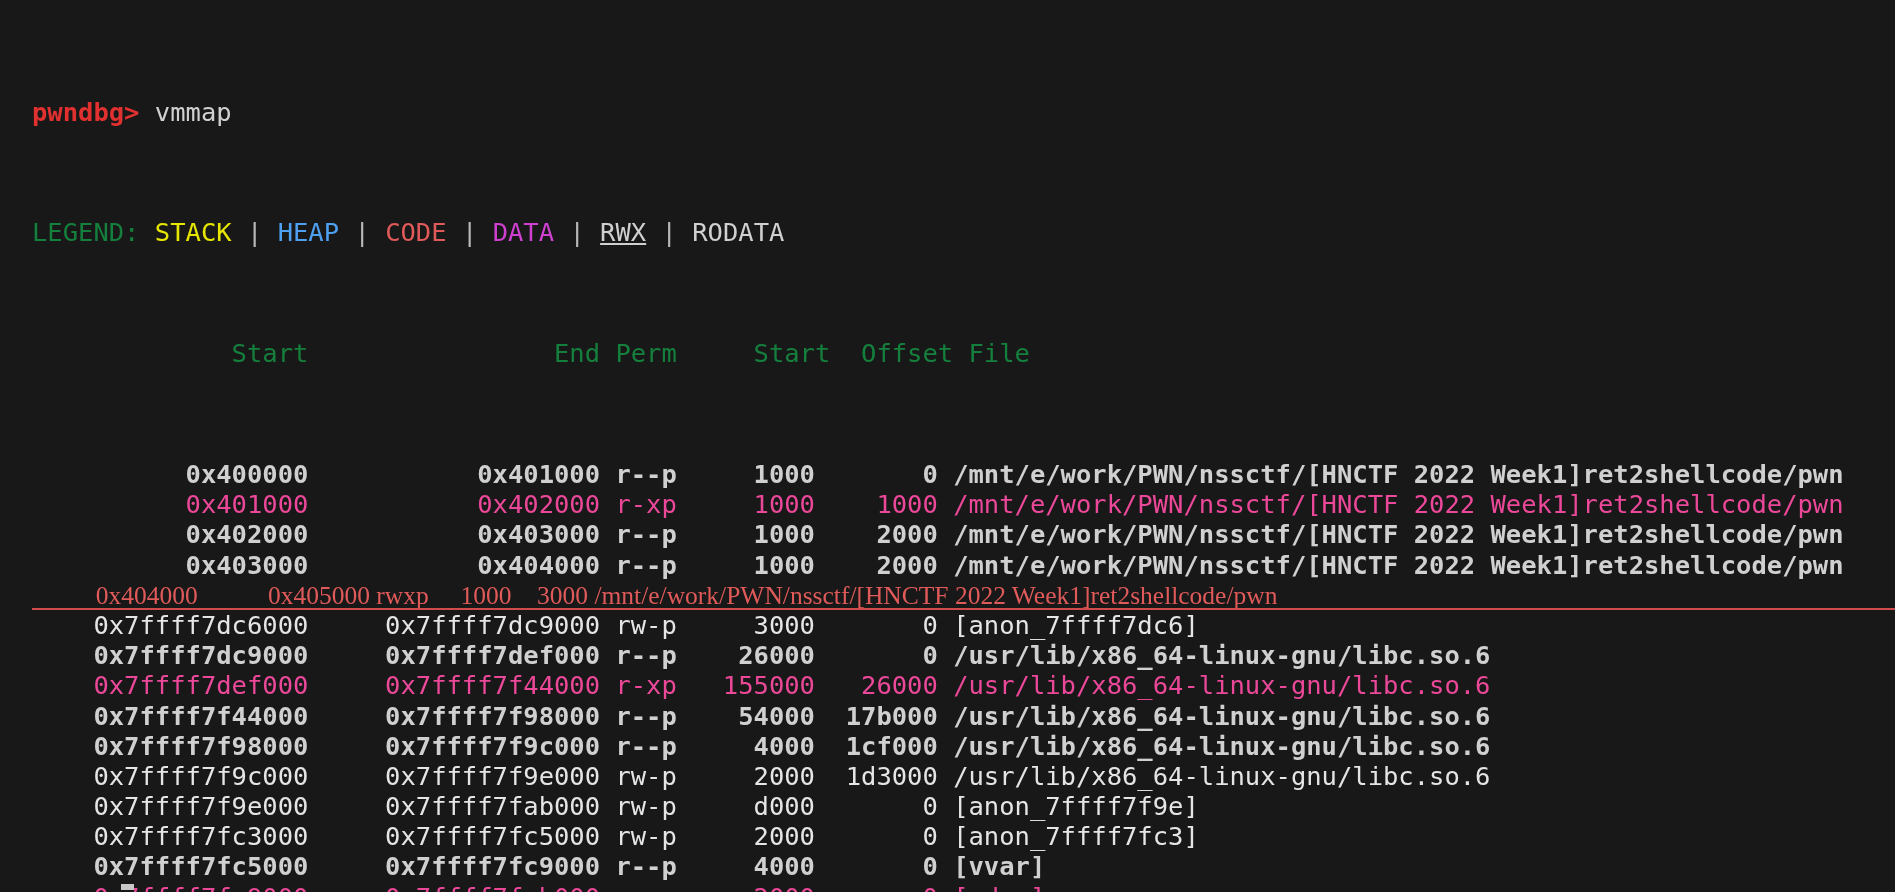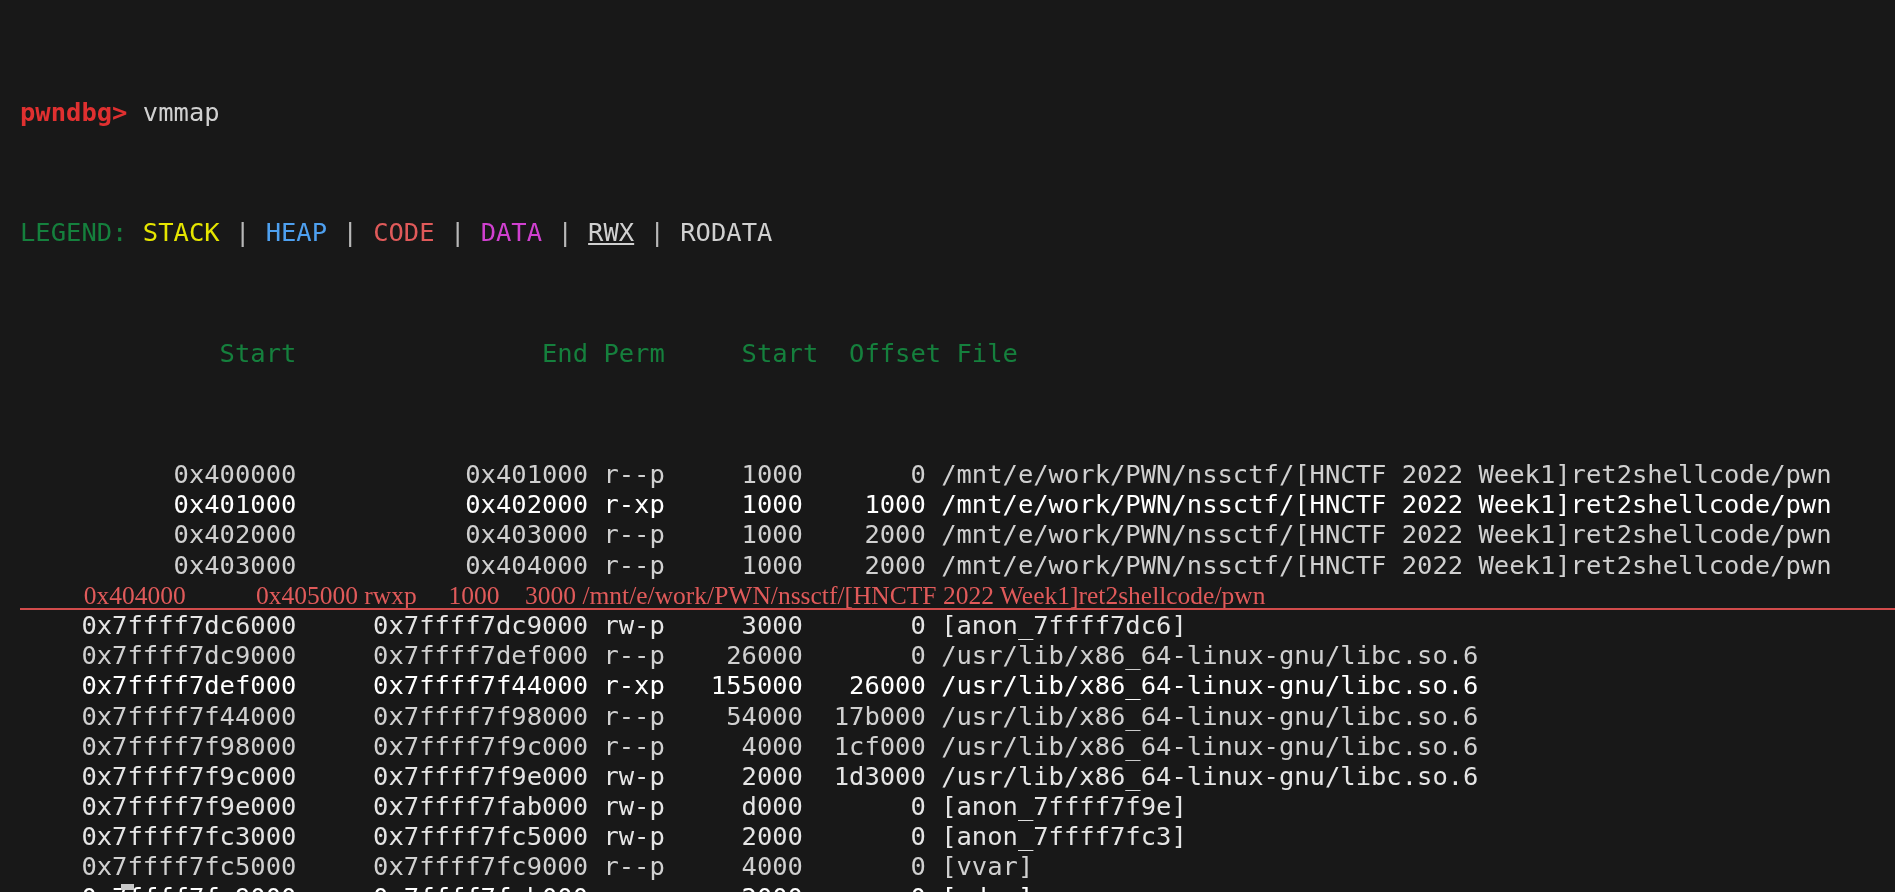--- a/index.html
+++ b/index.html
@@ -14,21 +14,21 @@
     font-family: "DejaVu Sans Mono", "Liberation Mono", monospace;
   }
   #terminal {
     width: 1895px;
     height: 892px;
     background: #181818;
     color: #d0d0d0;
     font-family: "DejaVu Sans Mono", "Liberation Mono", monospace;
     font-size: 25.5px;
     line-height: 30.2px;
-    padding: 6px 0 0 4px;
+    padding: 6px 0 0 16px;
     box-sizing: border-box;
     position: relative;
     overflow: hidden;
     white-space: pre;
   }
   .line {
     white-space: pre;
     height: 30.2px;
     position: relative;
     overflow: hidden;
@@ -41,24 +41,24 @@
     right: 0;
     bottom: 0px;
     height: 2px;
     background: #d14b4b;
   }
   .seg { white-space: pre; }
 
   
   .c-default  { color: #d0d0d0; }
   .c-dim      { color: #15803d; }
-  .c-code     { color: #ffffff; }
+  .c-code     { color: #ec4899; }
   .c-data     { color: #e5e5e5; text-align: right; }
   .c-rwx      { color: #e05a5a; font-family: Liberation Serif, serif; }
-  .c-rodata   { color: #d0d0d0; }
+  .c-rodata   { color: #d0d0d0; font-weight: bold; }
   .c-prompt   { color: #e03030; font-weight: bold; }
   .c-sep      { color: #b8b8b8; }
   .underline  { text-decoration: underline; text-align: center; }
 
   .cursor {
     position: absolute;
     width: 13px;
     height: 6px;
     background: #c8c8c8;
     left: 121px;

